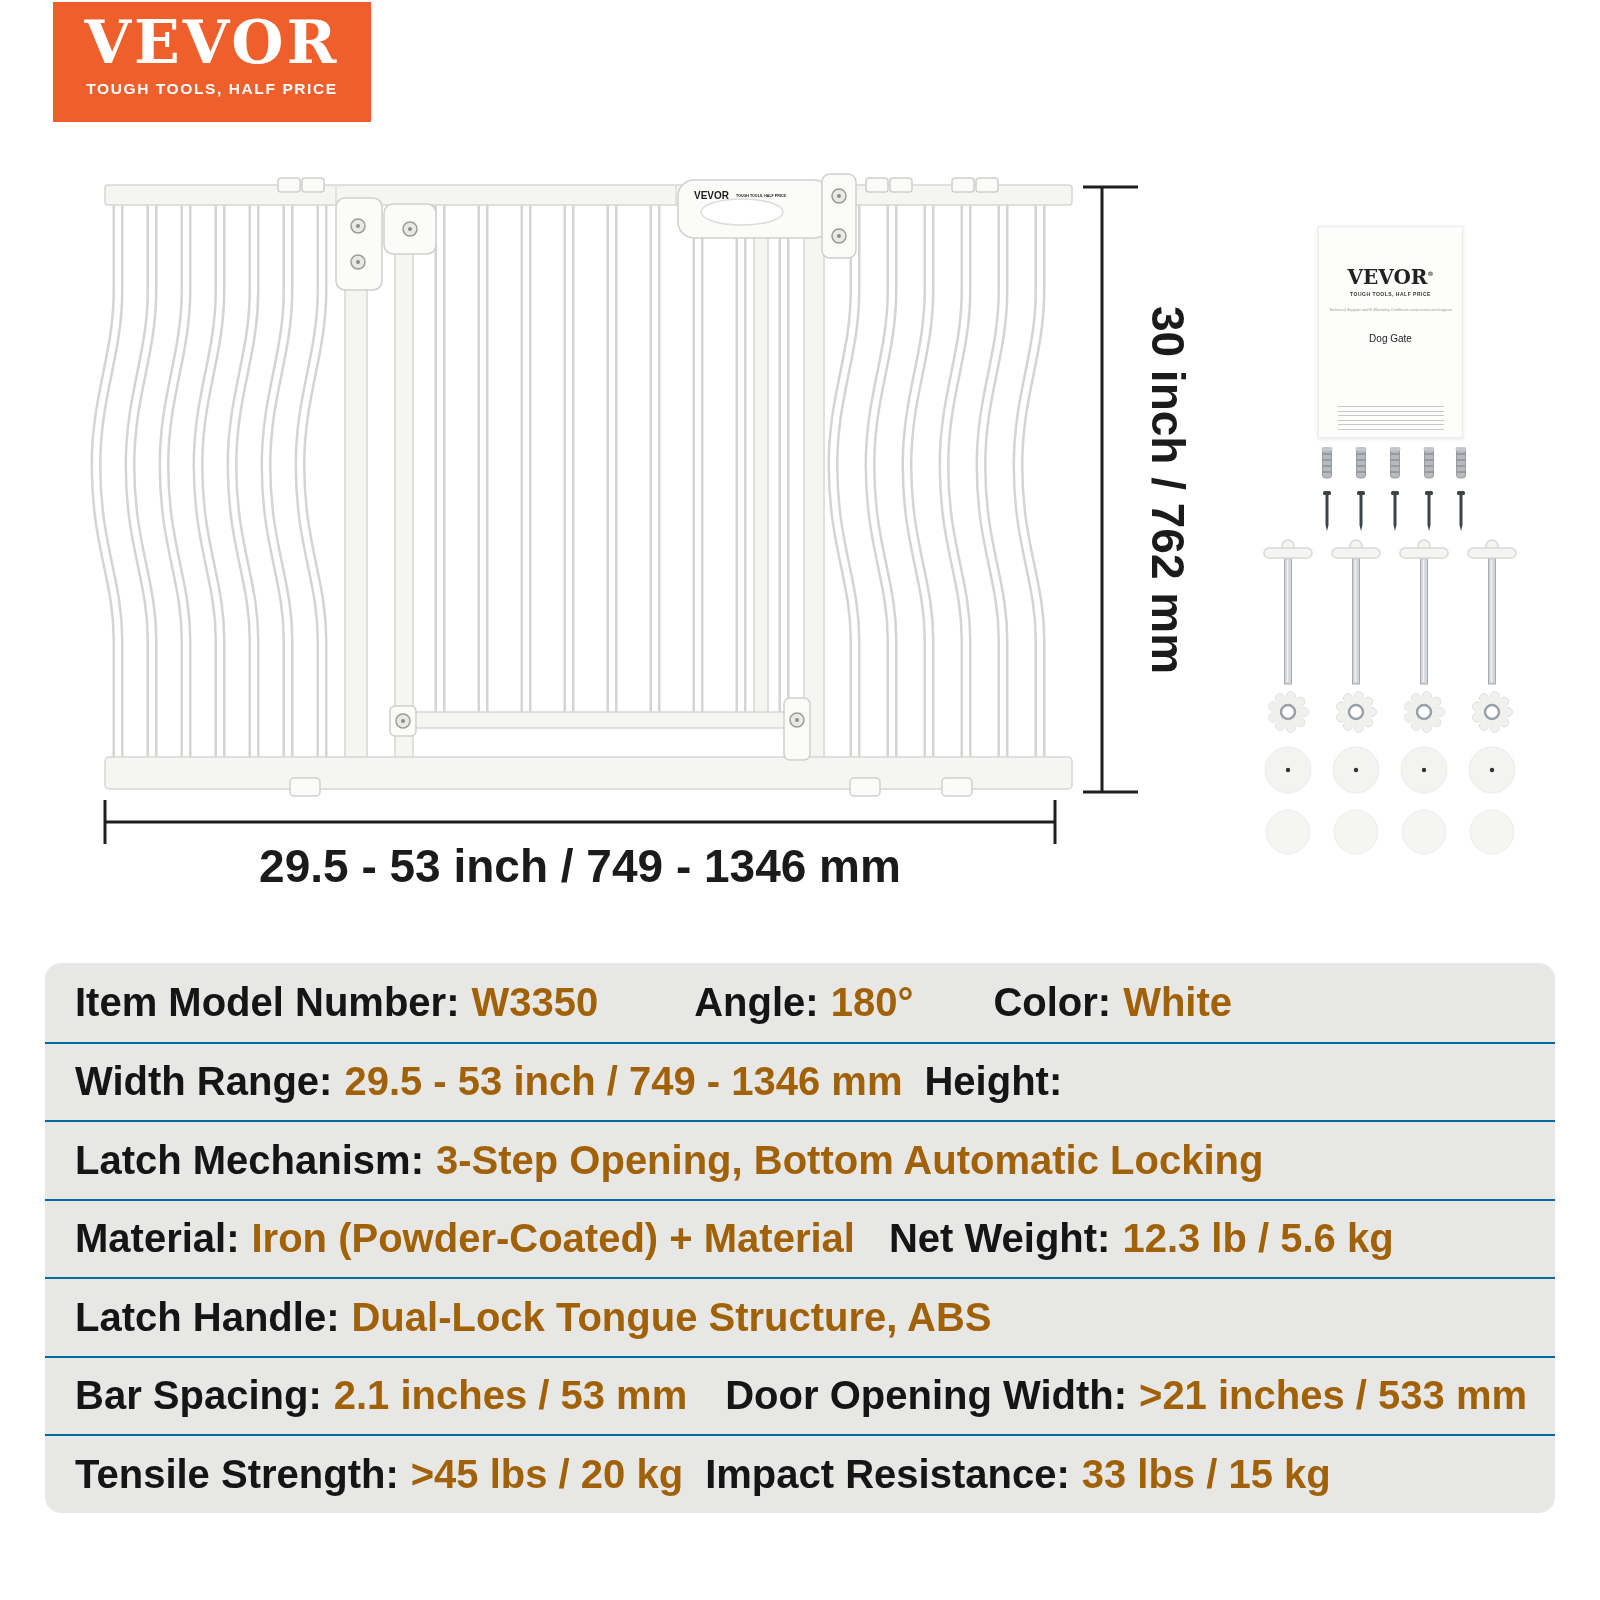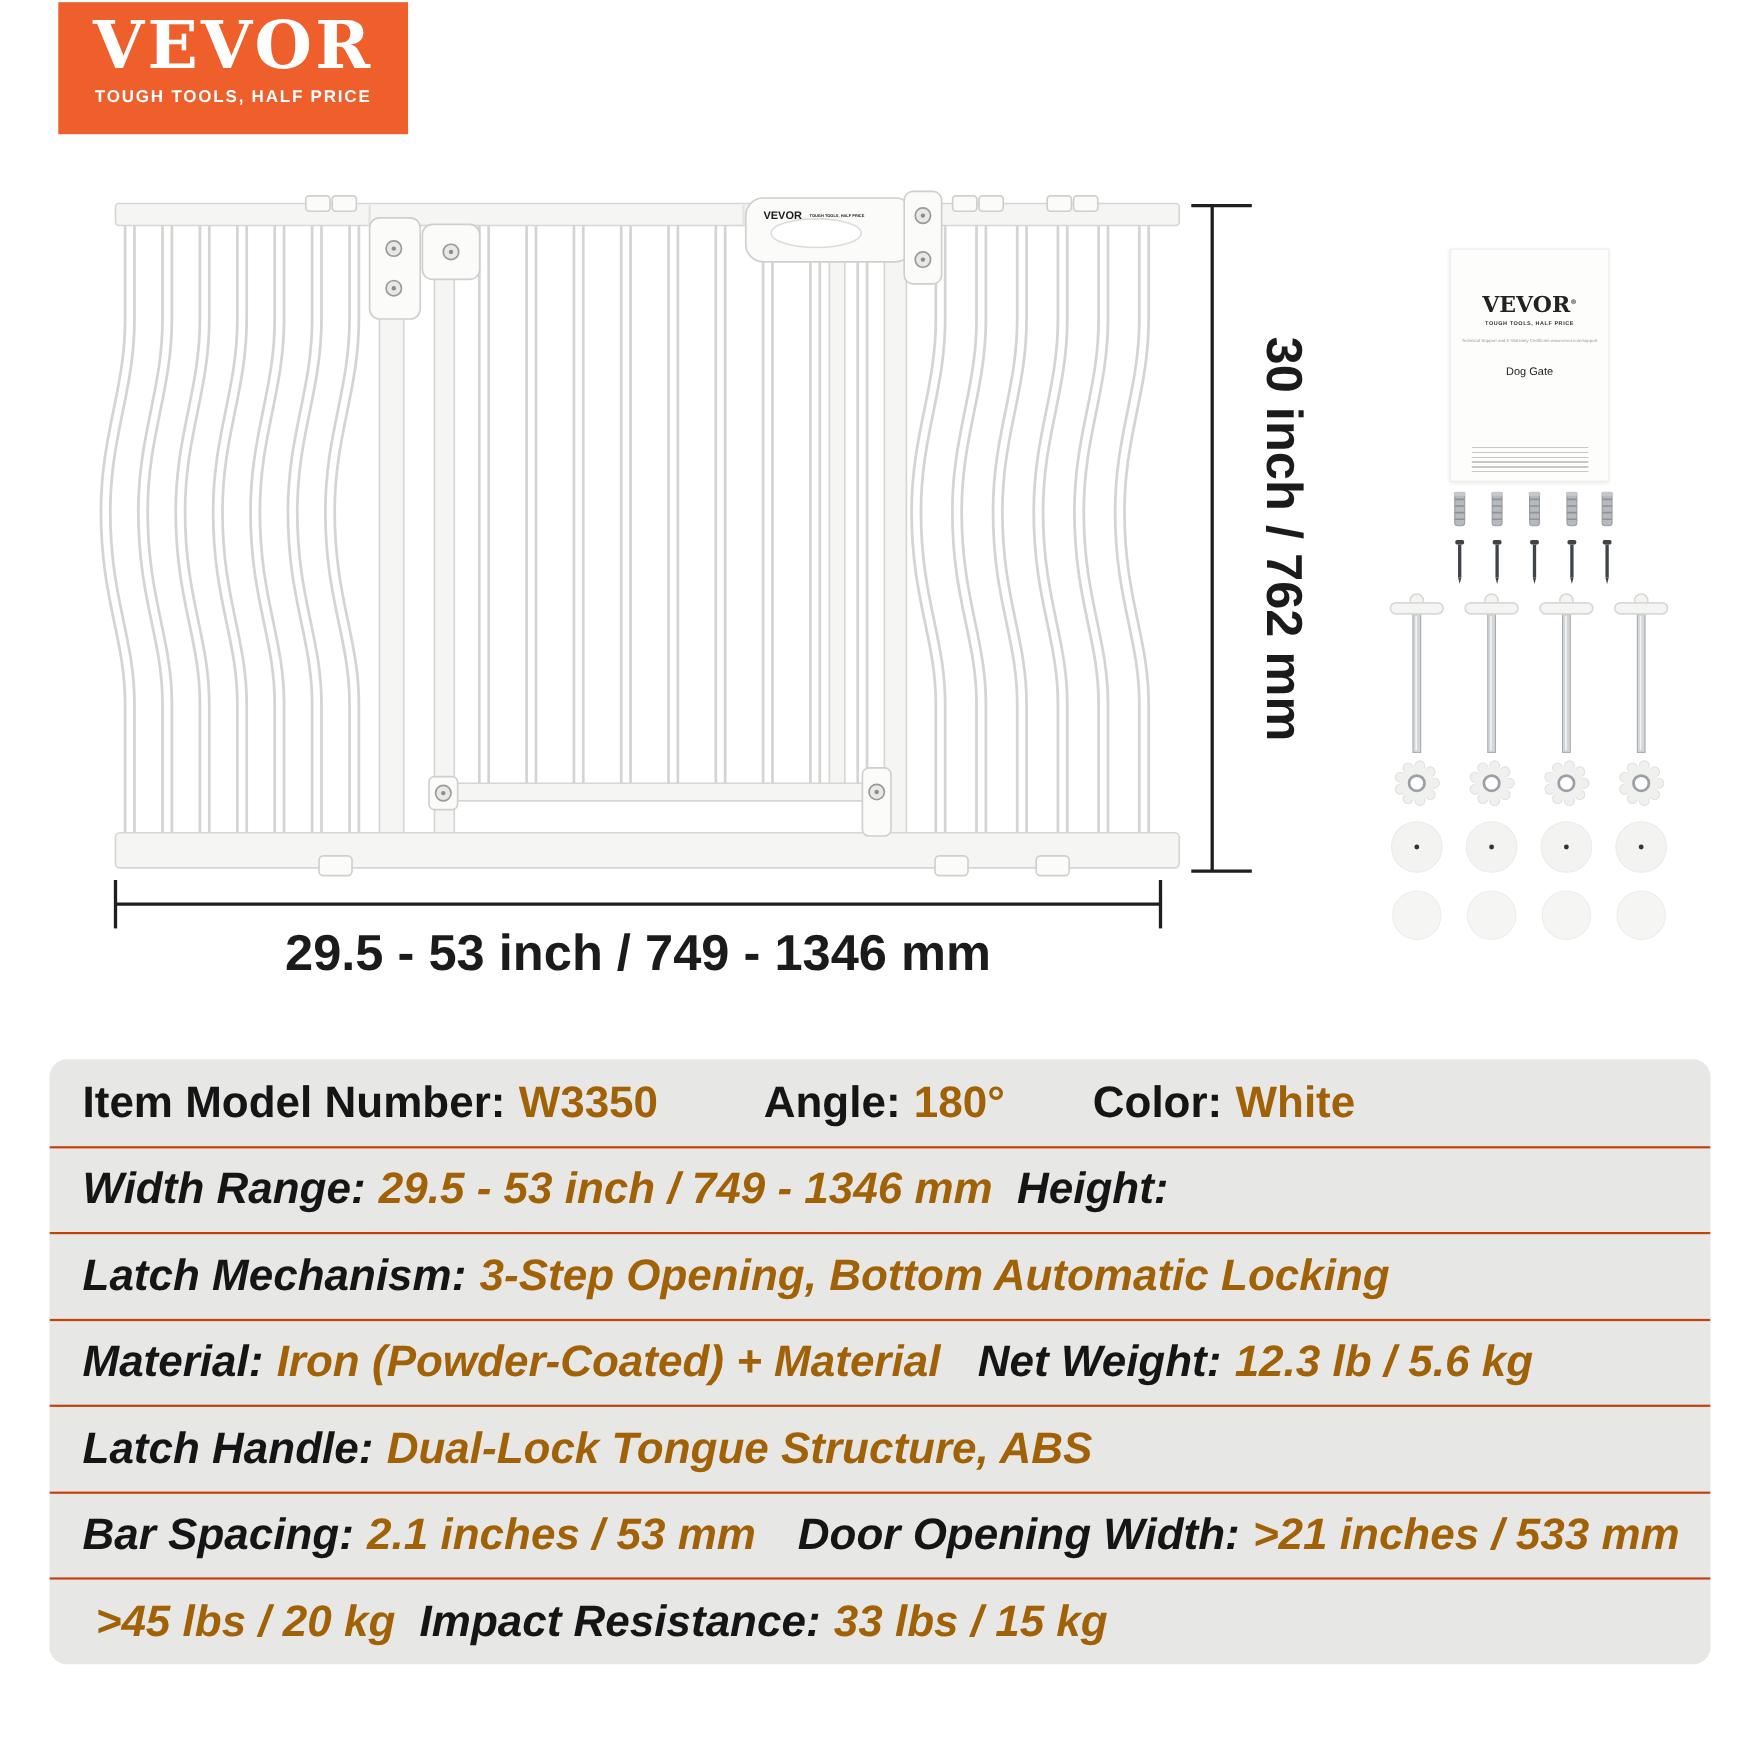--- a/index.html
+++ b/index.html
@@ -32,21 +32,21 @@
   .manual .msup{font-size:4px;color:#9a9a9a;margin-top:10px;}
   .manual .mtitle{font-size:10px;font-weight:normal;margin-top:21px;}
   .manual .fineprint{width:106px;height:26px;margin:62px auto 0 auto;
       background:repeating-linear-gradient(#c8c8c8 0 1px,transparent 1px 4.5px);}
 
   
   .spec{position:absolute;left:45px;top:963px;width:1510px;height:550px;background:#e7e7e5;
         border-radius:16px;box-sizing:border-box;overflow:hidden;}
   .srow{height:78.5px;display:flex;align-items:center;padding:0 24px 0 30px;box-sizing:border-box;
         font-size:40px;font-weight:bold;color:#151515;white-space:nowrap;}
-  .srow + .srow{border-top:2px solid #c2410c;font-style:italic;}
+  .srow + .srow{border-top:2px solid #0369a1;}
   .srow .val{color:#a16207;margin-left:12px;}
   .g96{margin-left:96px;} .g80{margin-left:80px;} .g38{margin-left:38px;}
   .g34{margin-left:34px;} .g22{margin-left:22px;}
 </style>
 </head>
 <body>
 
 <div class="page">
 
   <div class="logo">
@@ -283,19 +283,20 @@
       <span class="lbl">Latch Handle:</span>
       <span class="val">Dual-Lock Tongue Structure, ABS</span>
     </div>
     <div class="srow">
       <span class="lbl">Bar Spacing:</span>
       <span class="val">2.1 inches / 53 mm</span>
       <span class="lbl g38">Door Opening Width:</span>
       <span class="val">&gt;21 inches / 533 mm</span>
     </div>
     <div class="srow">
+      <span class="lbl">Tensile Strength:</span>
       <span class="val">&gt;45 lbs / 20 kg</span>
       <span class="lbl g22">Impact Resistance:</span>
       <span class="val">33 lbs / 15 kg</span>
     </div>
   </div>
 
 </div>
 
 </body></html>

